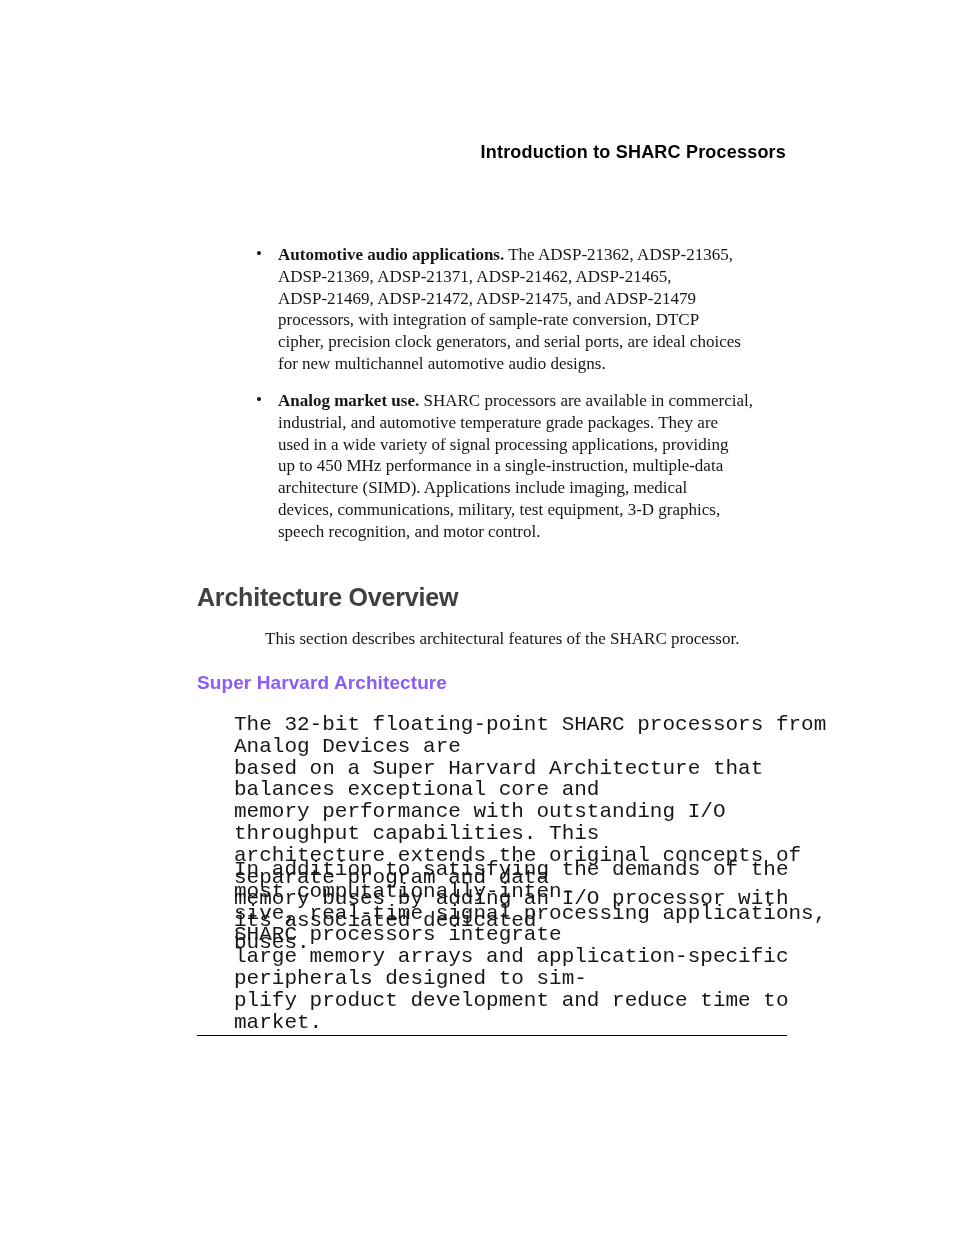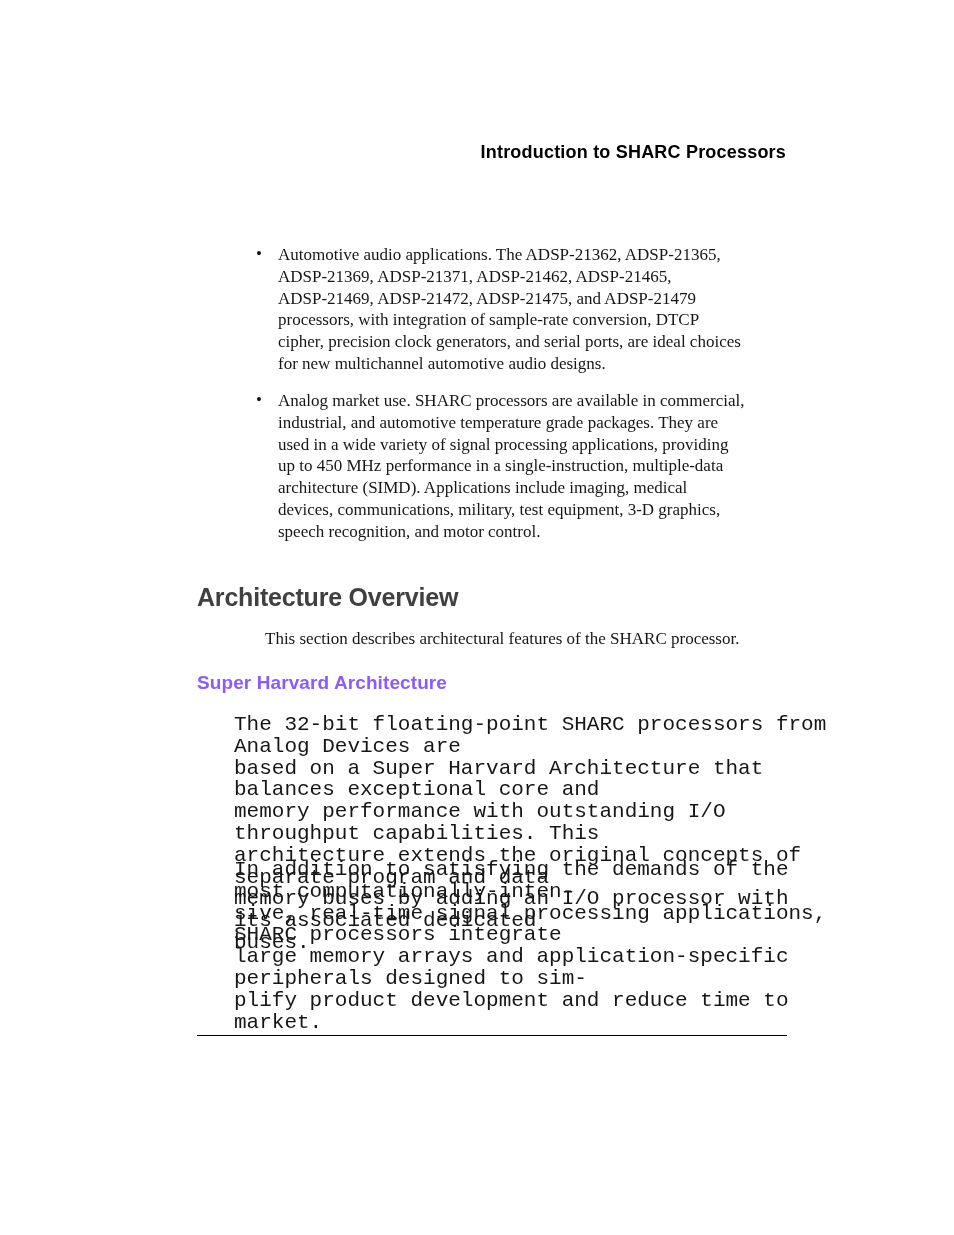--- a/index.html
+++ b/index.html
@@ -40,21 +40,21 @@
     top: -1px;
   }
   .bullet-item .text {
     display: block;
     padding-left: 23px;
     white-space: pre-line;
   }
   .bullet-1 { top: 244px; }
   .bullet-2 { top: 390px; }
   .lead {
-    font-weight: 400;
+    font-weight: 700;
     margin-top: 40px;
   }
   .section-h1 {
     position: absolute;
     left: 197px;
     top: 566px;
     font-family: "Liberation Sans", sans-serif;
     font-weight: 700;
     font-size: 25px;
     letter-spacing: -0.2px;

